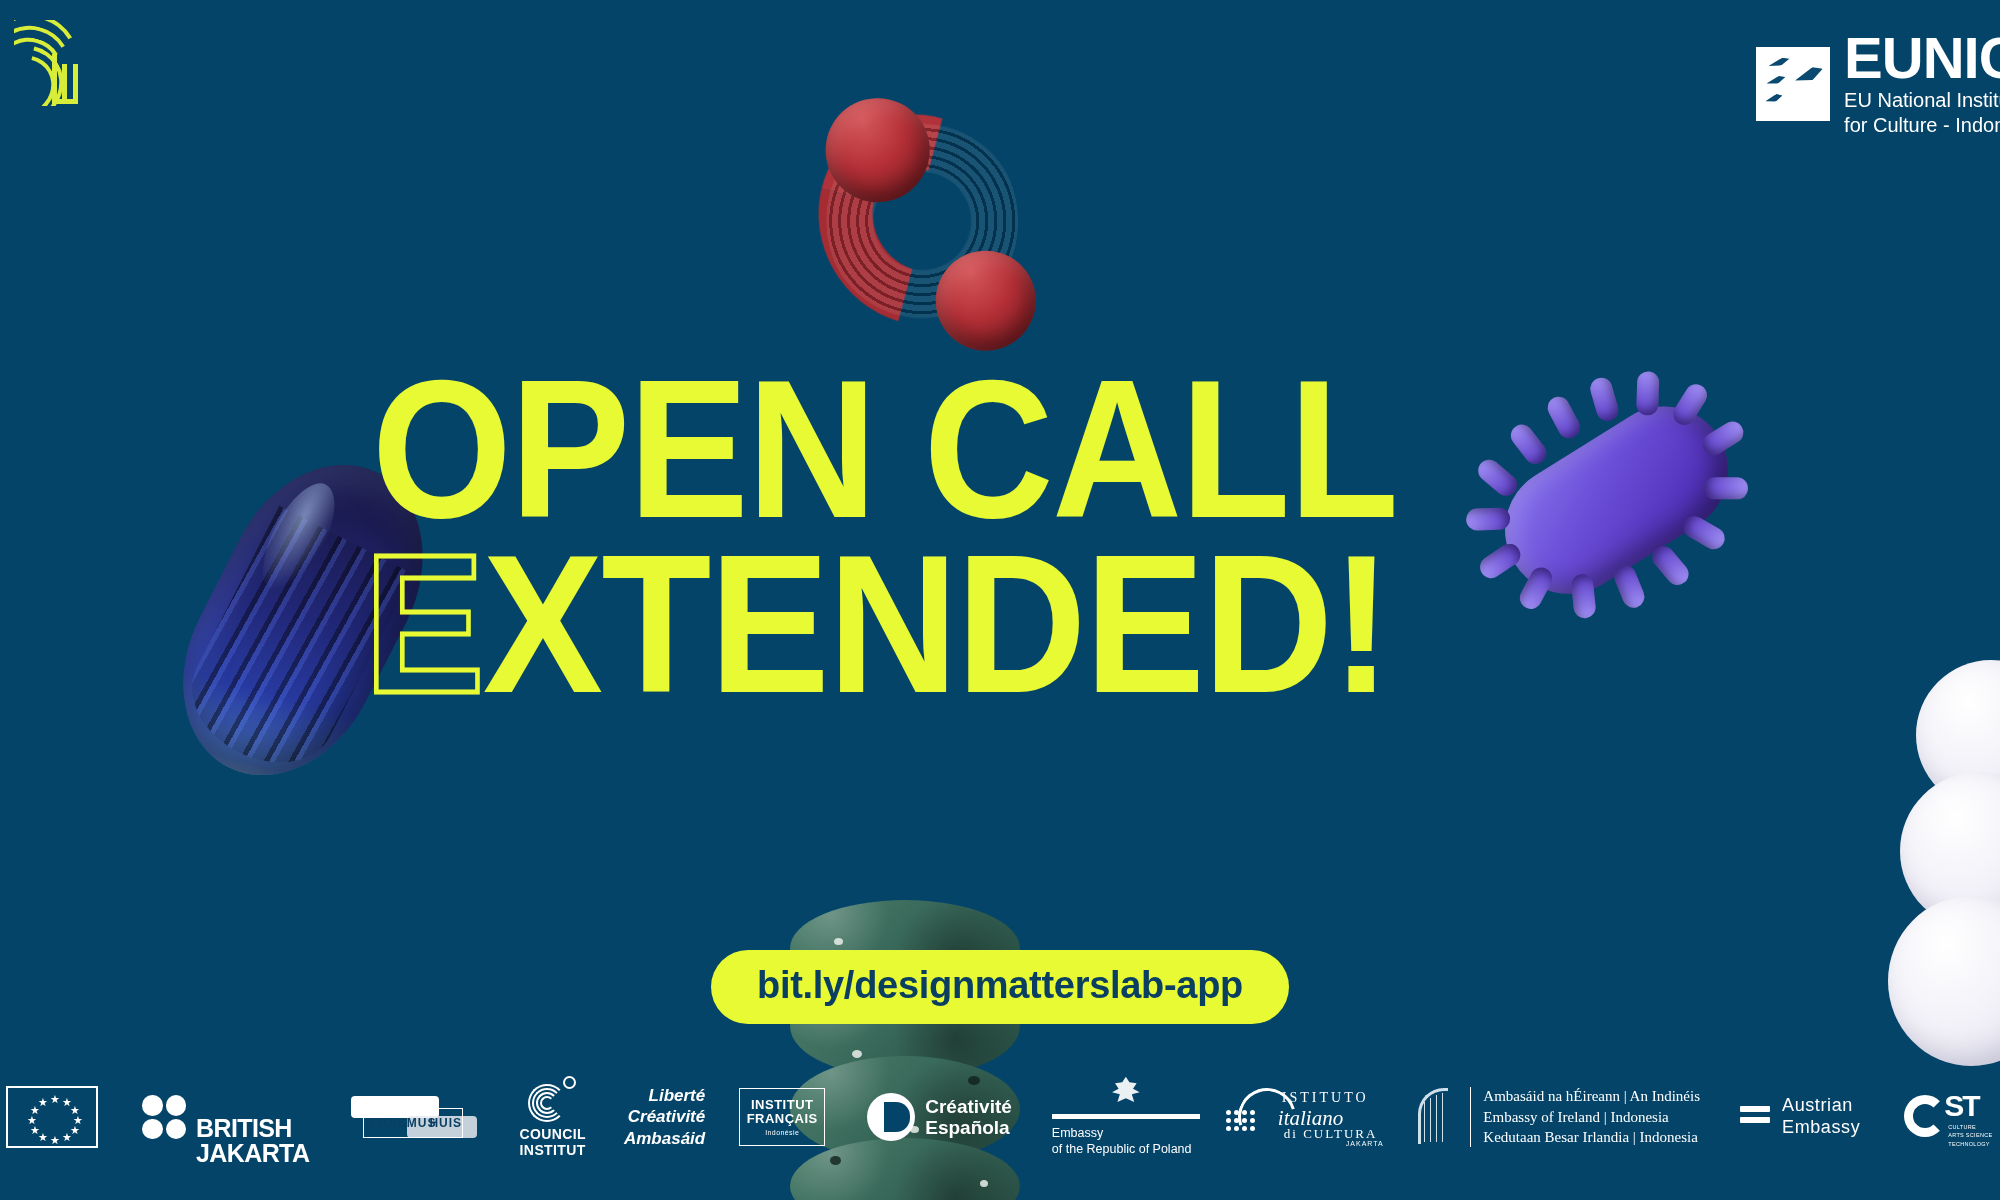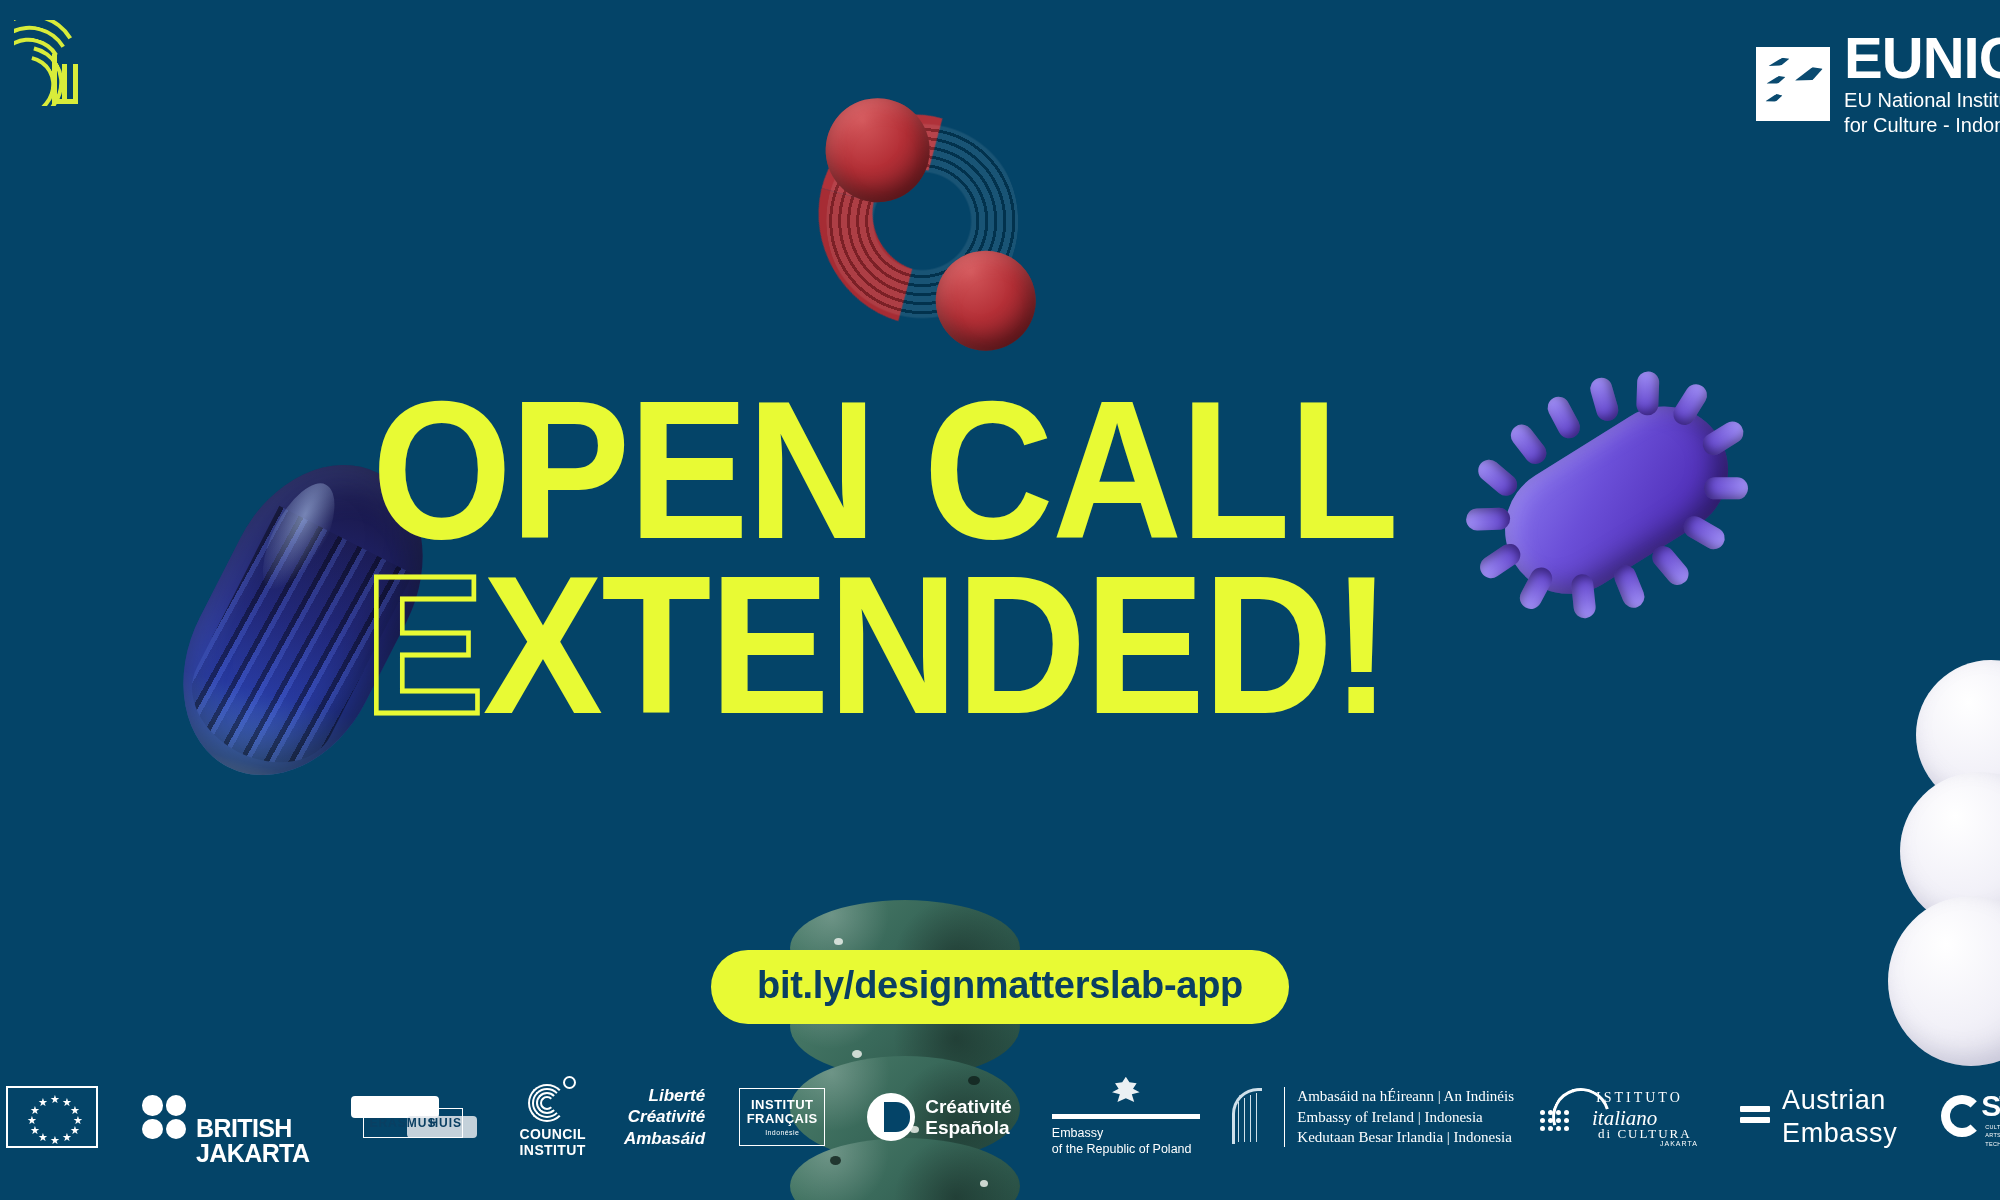--- a/index.html
+++ b/index.html
@@ -119,21 +119,21 @@
   .dml-text div { font-size:26px; }
 
   .eunic { position:absolute; right:-42px; top:32px; display:flex; align-items:center; gap:14px; }
   .eunic-mark { width:74px; height:74px; background:#fff; position:relative; }
   .eunic-mark .bird { position:absolute; background:#0a4a70; }
   .eunic-txt { color:#fff; }
   .eunic-txt .big { font-size:58px; font-weight:700; letter-spacing:-1px; line-height:.9; }
   .eunic-txt .sm { font-size:20px; line-height:1.22; margin-top:4px; }
 
   
-  .headline { position:absolute; left:0; top:387px; width:1772px; }
+  .headline { position:absolute; left:0; top:366px; width:1772px; }
   .hl-line {
     color:#e8fa34;
     font-family:"Liberation Sans Narrow","Liberation Sans", sans-serif;
     font-weight:700;
     font-size:196px;
     line-height:.86;
     letter-spacing:-2px;
     transform:scaleX(.92);
     transform-origin:left center;
     white-space:nowrap;
@@ -225,21 +225,21 @@
   .ireland .harp { width:42px; height:58px; position:relative; }
   .ireland .harp .f { position:absolute; left:2px; top:0; width:30px; height:56px; border-left:3px solid #cfe0ea;
      border-top:3px solid #cfe0ea; border-radius:26px 0 0 0; }
   .ireland .harp .s { position:absolute; background:#cfe0ea; width:1.4px; }
   .ireland .bar { width:1.5px; height:60px; background:#fff; }
   .ireland .t { font-family:"Liberation Serif", serif; font-size:15px; line-height:1.38; }
 
   .austria { margin-left:40px; display:flex; align-items:center; gap:12px; }
   .austria .flag { width:30px; }
   .austria .flag i { display:block; height:6px; background:#fff; margin-bottom:5px; border-radius:1px; }
-  .austria .t { font-size:27px; line-height:1.22; letter-spacing:.6px; }
+  .austria .t { font-size:18px; line-height:1.22; letter-spacing:.6px; }
 
   .cast { margin-left:44px; position:relative; width:96px; height:56px; }
   .cast .c { position:absolute; left:0; top:6px; width:42px; height:42px; border:9px solid #fff; border-radius:50%;
      border-right-color:transparent; }
   .cast .st { position:absolute; left:40px; top:0; font-size:30px; font-weight:700; letter-spacing:-2px; }
   .cast .sub { position:absolute; left:44px; top:34px; font-size:5.5px; line-height:1.5; letter-spacing:.3px; }
 </style>
 </head>
 <body>
 
@@ -419,58 +419,58 @@
             <div class="e"></div>
           </div>
         <div class="rule"></div>
         <div class="t">
           <div>Embassy</div>
           <div>of the Republic of Poland</div>
         </div>
       </div>
     </div>
 
+    <div class="sp iic">
+      <div class="swoosh"></div>
+      <div class="grid">
+          <i></i>
+          <i></i>
+          <i></i>
+          <i></i>
+          <i></i>
+          <i></i>
+          <i></i>
+          <i></i>
+          <i></i>
+          <i></i>
+          <i></i>
+          <i></i>
+        </div>
+      <div class="t1">ISTITUTO</div>
+      <div class="t2">italiano</div>
+      <div class="t3">di CULTURA</div>
+      <div class="t4">JAKARTA</div>
+    </div>
+
     <div class="sp ireland">
       <div class="harp">
         <div class="f"></div>
         <div class="s" style="left:8px;top:14px;height:40px;"></div>
         <div class="s" style="left:14px;top:10px;height:44px;"></div>
         <div class="s" style="left:20px;top:7px;height:47px;"></div>
         <div class="s" style="left:26px;top:5px;height:49px;"></div>
       </div>
       <div class="bar"></div>
       <div class="t">
         <div>Ambasáid na hÉireann | An Indinéis</div>
         <div>Embassy of Ireland | Indonesia</div>
         <div>Kedutaan Besar Irlandia | Indonesia</div>
       </div>
     </div>
 
-    <div class="sp iic">
-      <div class="swoosh"></div>
-      <div class="grid">
-          <i></i>
-          <i></i>
-          <i></i>
-          <i></i>
-          <i></i>
-          <i></i>
-          <i></i>
-          <i></i>
-          <i></i>
-          <i></i>
-          <i></i>
-          <i></i>
-        </div>
-      <div class="t1">ISTITUTO</div>
-      <div class="t2">italiano</div>
-      <div class="t3">di CULTURA</div>
-      <div class="t4">JAKARTA</div>
-    </div>
-
     <div class="sp austria">
       <div class="flag">
           <i></i>
           <i></i>
         </div>
       <div class="t">
         <div>Austrian</div>
         <div>Embassy</div>
       </div>
     </div>

